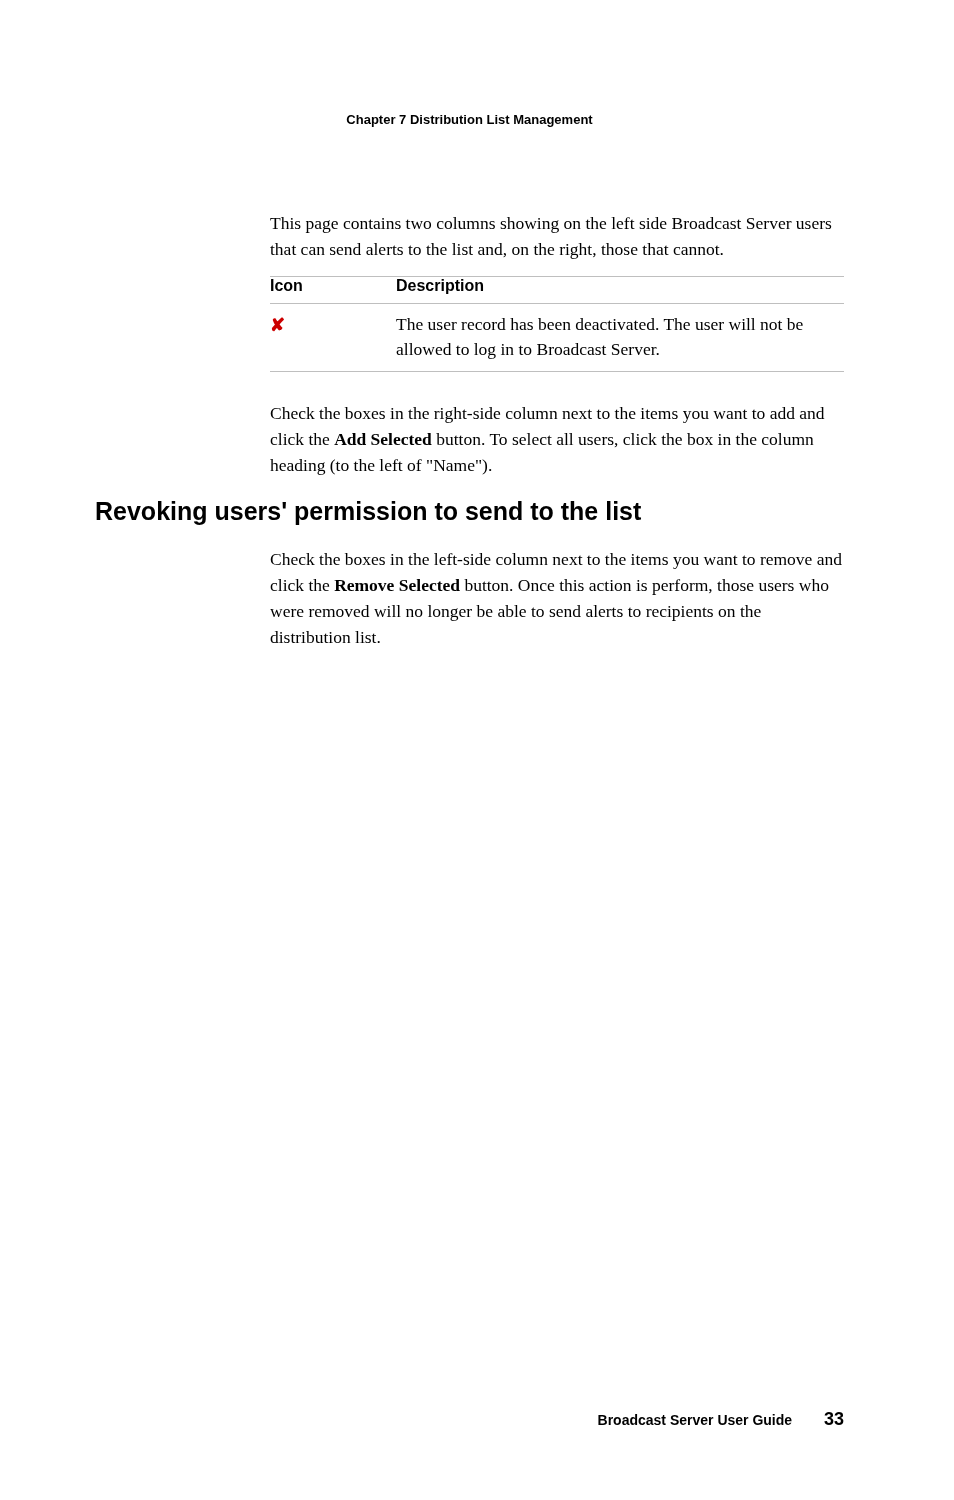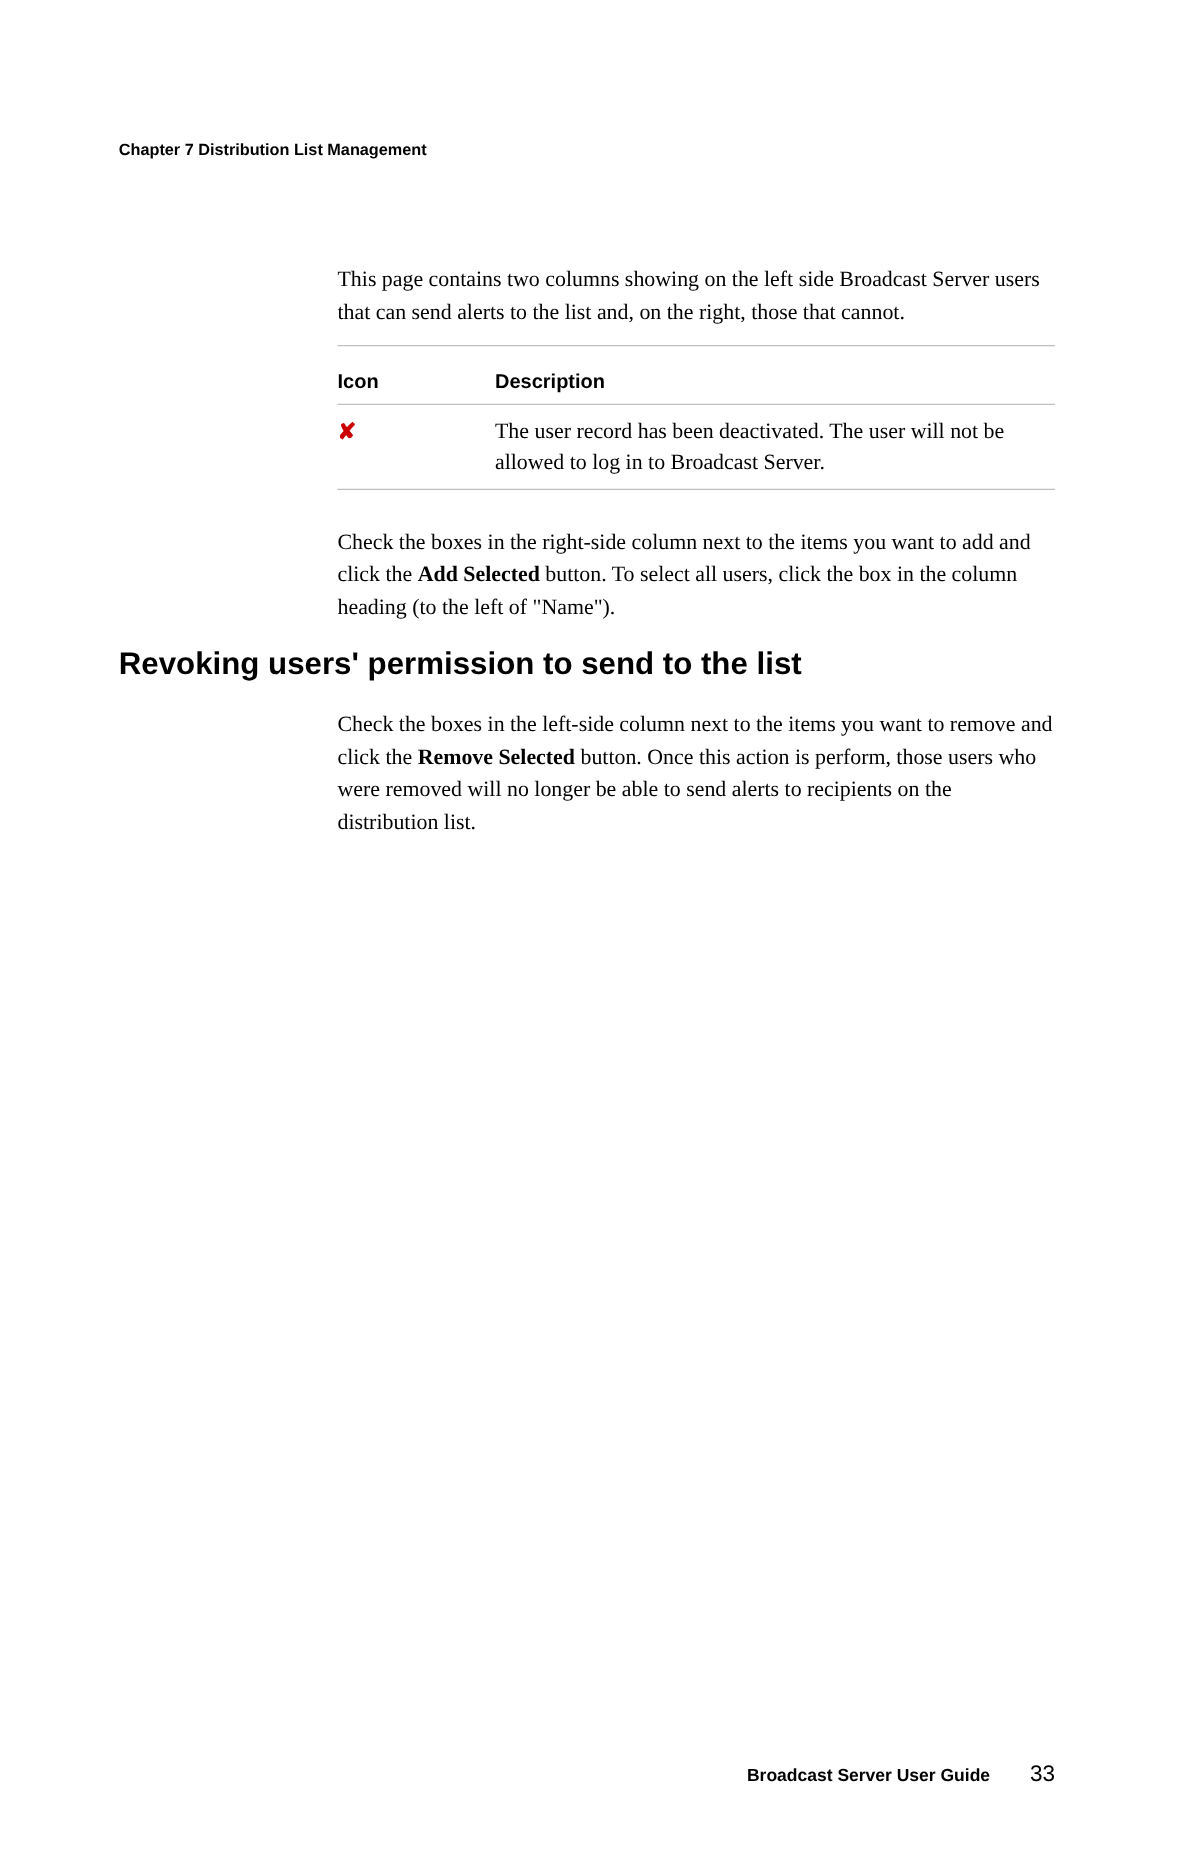--- a/index.html
+++ b/index.html
@@ -12,21 +12,21 @@
     height: 1500px;
     position: relative;
   }
   .page {
     padding: 110px 110px 60px 95px;
     box-sizing: border-box;
     height: 100%;
     position: relative;
   }
   .header {
-    text-align: left;
+    text-align: center;
     font-family: Arial, Helvetica, sans-serif;
     font-weight: bold;
     font-size: 13px;
     line-height: 1.5;
     margin-bottom: 80px;
   }
   .body-text {
     margin-left: 175px;
     font-size: 17.5px;
     line-height: 1.5;
@@ -43,21 +43,21 @@
     margin-top: 8px;
     margin-bottom: 28px;
   }
   table.icon-table th {
     text-align: left;
     font-family: Arial, Helvetica, sans-serif;
     font-weight: bold;
     font-size: 16px;
     border-top: 1px solid #bfbfbf;
     border-bottom: 1px solid #bfbfbf;
-    padding: 20px 8px 8px 0;
+    padding: 0 8px 8px 0;
   }
   table.icon-table td {
     vertical-align: top;
     border-bottom: 1px solid #bfbfbf;
     padding: 8px 8px 8px 0;
     line-height: 1.45;
   }
   table.icon-table td.icon-cell {
     width: 118px;
     color: #cc0000;
@@ -76,21 +76,21 @@
     bottom: 70px;
     left: 95px;
     right: 110px;
     text-align: right;
     font-family: Arial, Helvetica, sans-serif;
     font-size: 14px;
   }
   .footer .pnum {
     display: inline-block;
     margin-left: 28px;
-    font-weight: normal;
+    font-weight: bold;
     font-size: 18px;
   }
   .footer .gtitle {
     font-weight: bold;
   }
   .bold {
     font-weight: bold;
   }
 </style>
 </head>

